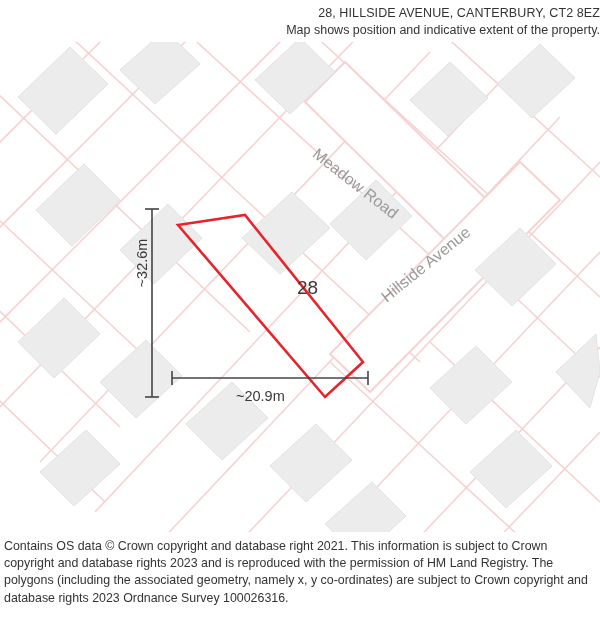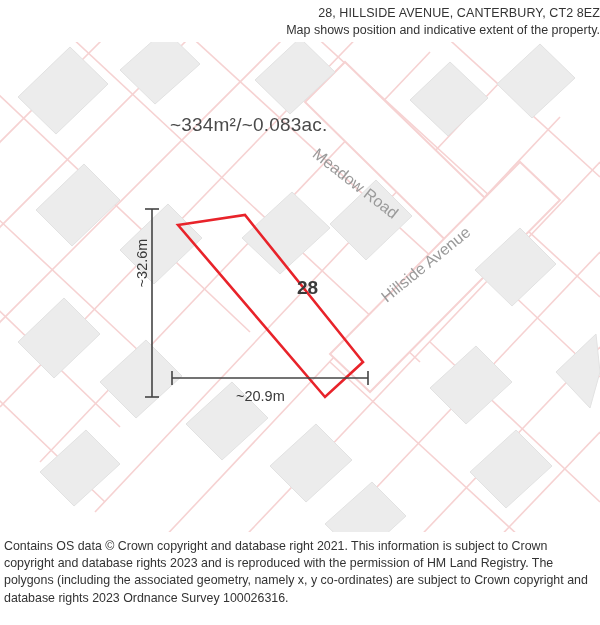--- a/index.html
+++ b/index.html
@@ -55,21 +55,21 @@
     left: 170px;
     top: 72px;
     letter-spacing: 0.2px;
   }
   .plot-number {
     position: absolute;
     font-size: 19px;
     color: #3a3a3a;
     left: 297px;
     top: 235px;
-    font-weight: bold;
+    font-weight: normal;
   }
   .dim-vertical {
     position: absolute;
     left: 118px;
     top: 213px;
     font-size: 14.5px;
     color: #3a3a3a;
     transform: rotate(-90deg);
     transform-origin: center center;
     white-space: nowrap;
@@ -189,21 +189,20 @@
         <line x1="145" y1="355" x2="159" y2="355"></line>
       </g>
 
       <g stroke="#444444" stroke-width="1.6">
         <line x1="172" y1="336" x2="368" y2="336"></line>
         <line x1="172" y1="329" x2="172" y2="343"></line>
         <line x1="368" y1="329" x2="368" y2="343"></line>
       </g>
     </svg>
 
-    <div class="area-label">~334m²/~0.083ac.</div>
     <div class="plot-number">28</div>
     <div class="dim-vertical">~32.6m</div>
     <div class="dim-horizontal">~20.9m</div>
     <div class="road-label" id="road-meadow">Meadow Road</div>
     <div class="road-label" id="road-hillside">Hillside Avenue</div>
   </div>
 
   <div id="footer">Contains OS data © Crown copyright and database right 2021. This information is subject to Crown copyright and database rights 2023 and is reproduced with the permission of HM Land Registry. The polygons (including the associated geometry, namely x, y co-ordinates) are subject to Crown copyright and database rights 2023 Ordnance Survey 100026316.</div>
 
 </div>

